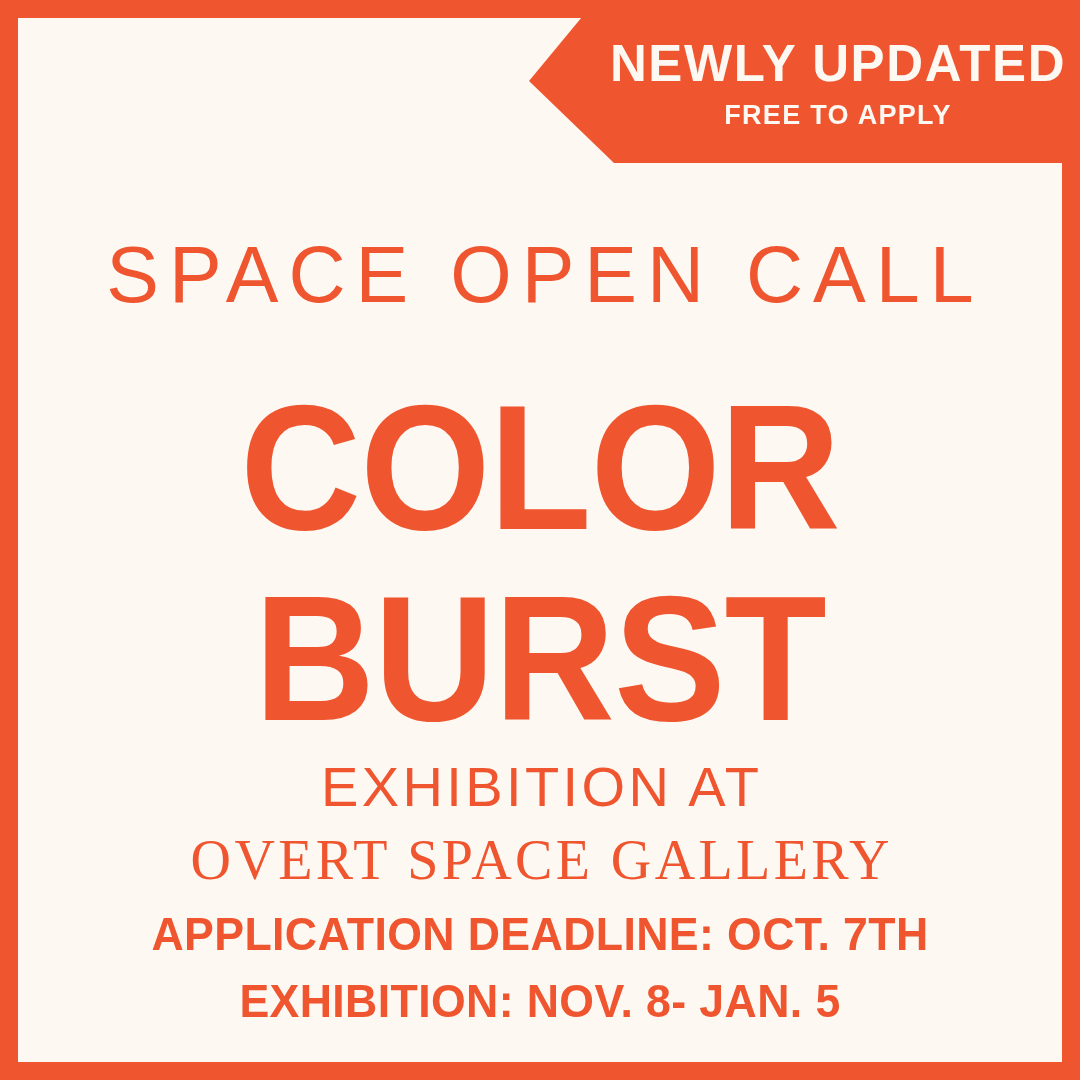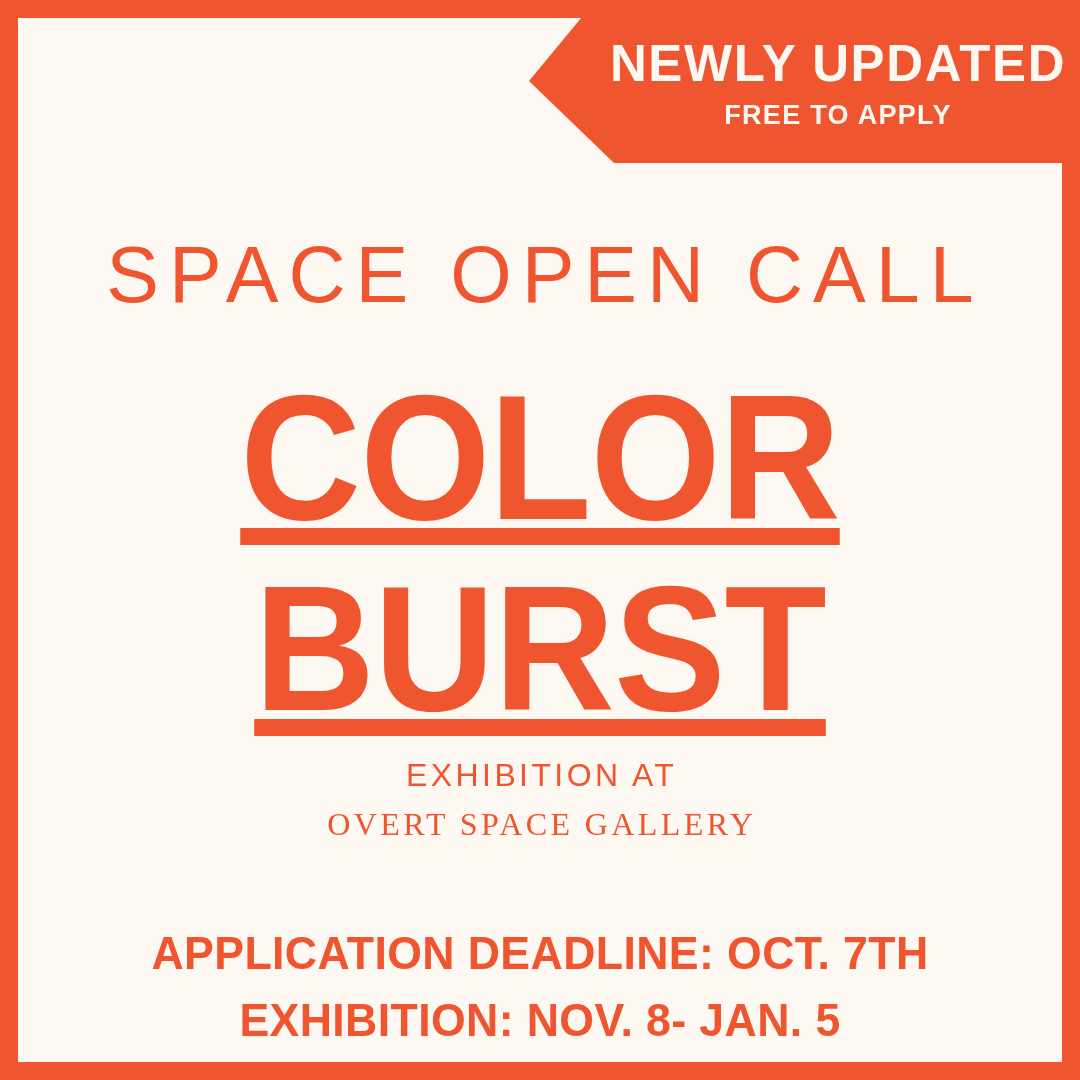--- a/index.html
+++ b/index.html
@@ -93,24 +93,23 @@
     font-size: 79px;
     font-weight: 400;
     letter-spacing: 10px;
     line-height: 1.0;
     text-indent: 10px;
     white-space: nowrap;
   }
 
   #display-title {
     position: absolute;
-    top: 210px;
+    top: 220px;
     left: 0;
     width: 100%;
-    text-decoration: underline;
   }
 
   .display-line {
     font-size: 178px;
     font-weight: 800;
     letter-spacing: -1px;
     line-height: 0.95;
     white-space: nowrap;
     transform: scaleX(0.94);
   }
@@ -120,37 +119,37 @@
   }
 
   #venue-block {
     position: absolute;
     top: 596px;
     left: 0;
     width: 100%;
   }
 
   .venue-line {
-    font-size: 32px;
+    font-size: 56px;
     font-weight: 500;
     letter-spacing: 3.4px;
     line-height: 1.0;
     text-indent: 3.4px;
     white-space: nowrap;
     text-align: center;
   }
 
   #venue-line-2 {
     margin-top: 17px;
     font-family: Liberation Serif, serif;
   }
 
   #dates-block {
     position: absolute;
-    top: 766px;
+    top: 747px;
     left: 0;
     width: 100%;
   }
 
   .dates-line {
     font-size: 47px;
     font-weight: 800;
     letter-spacing: 0.4px;
     line-height: 1.0;
     white-space: nowrap;

